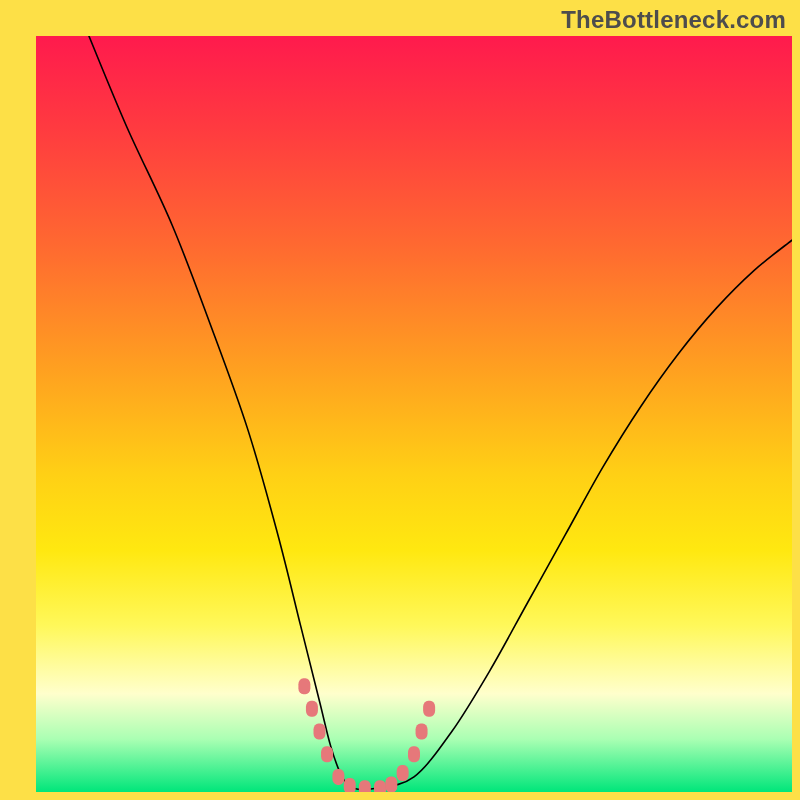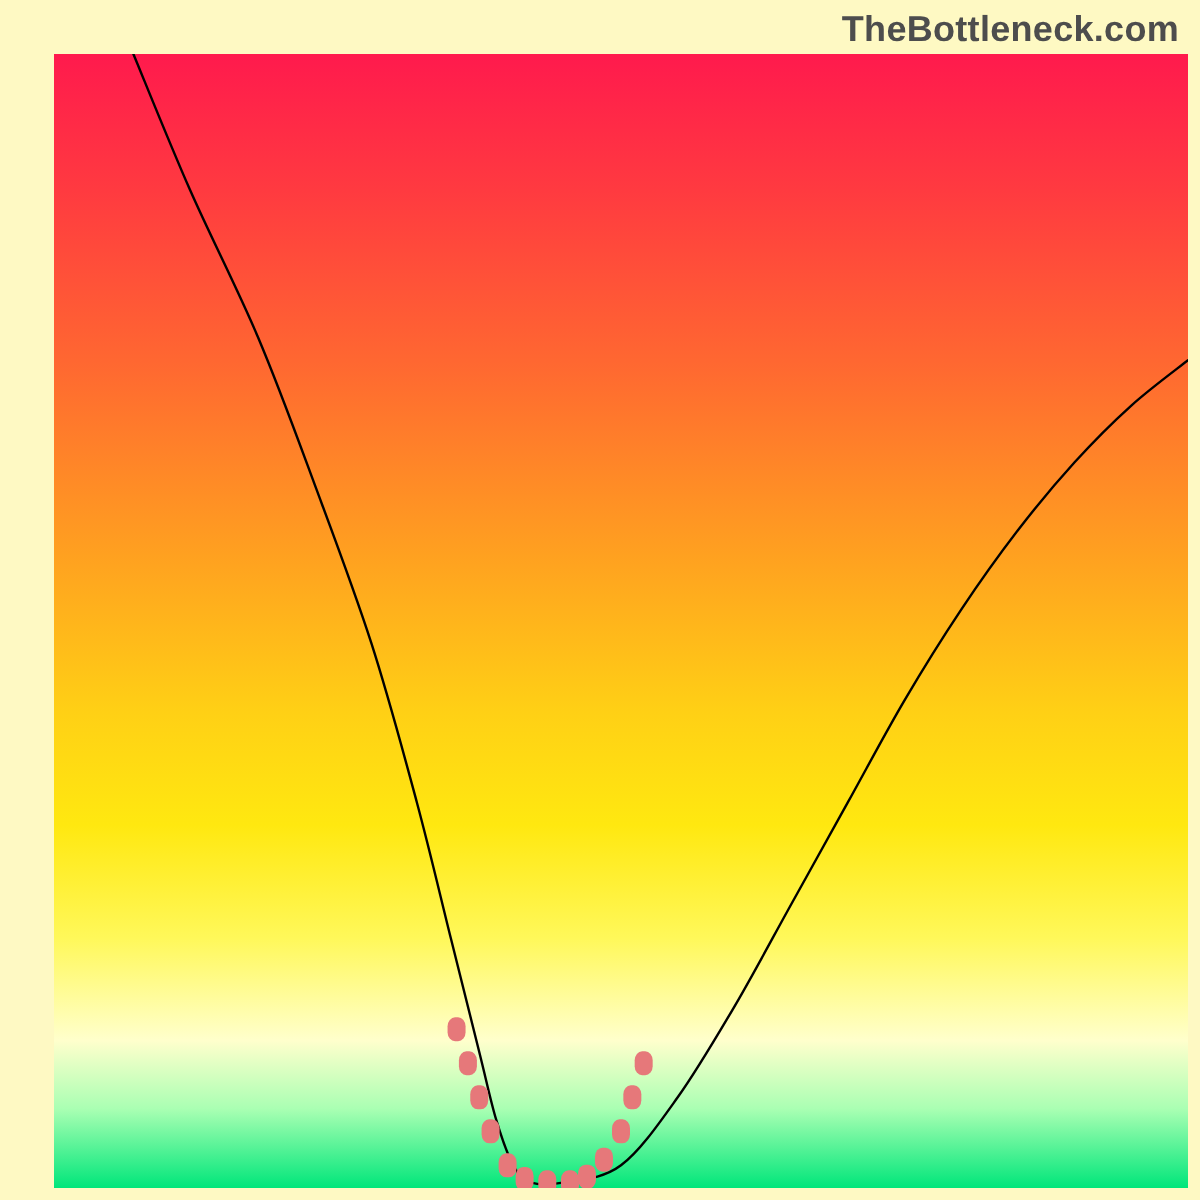--- a/index.html
+++ b/index.html
@@ -8,21 +8,21 @@
     width: 800px;
     height: 800px;
     background: #000;
     overflow: hidden;
     font-family: Arial, Helvetica, sans-serif;
   }
   .outer {
     position: relative;
     width: 800px;
     height: 800px;
-    background: #fef9c3;
+    background: #fde047;
   }
   .watermark {
     position: absolute;
     top: 6px;
     right: 14px;
     color: #4d4d4d;
     font-size: 24px;
     font-weight: 600;
     letter-spacing: 0.2px;
     user-select: none;

